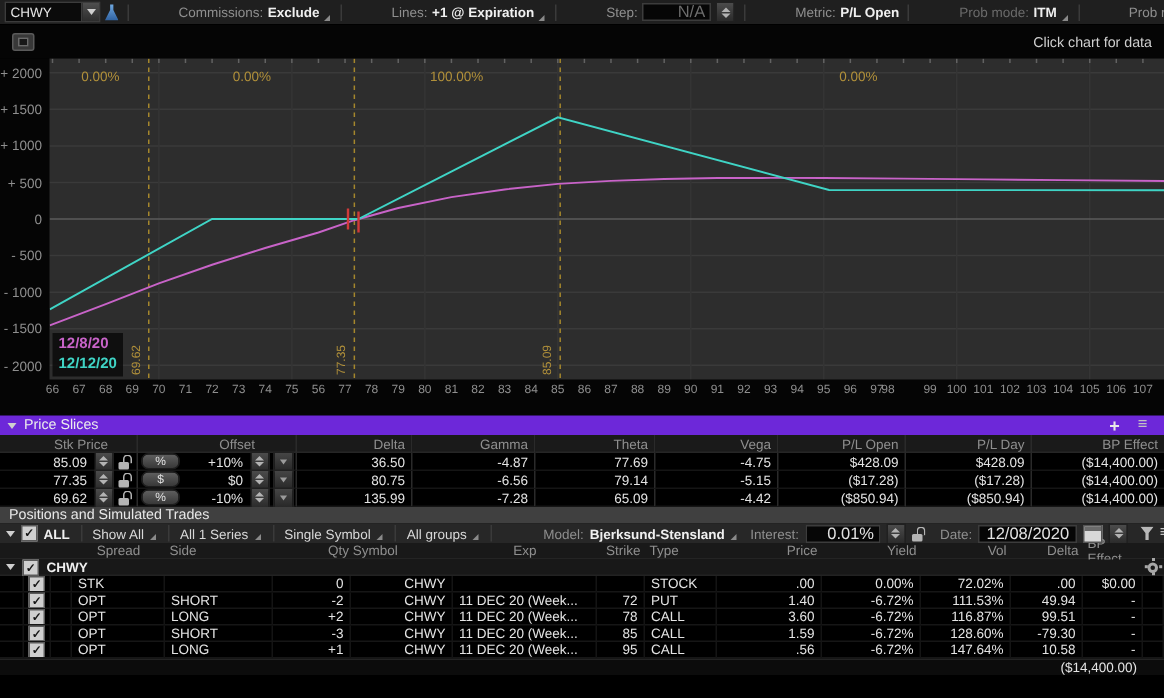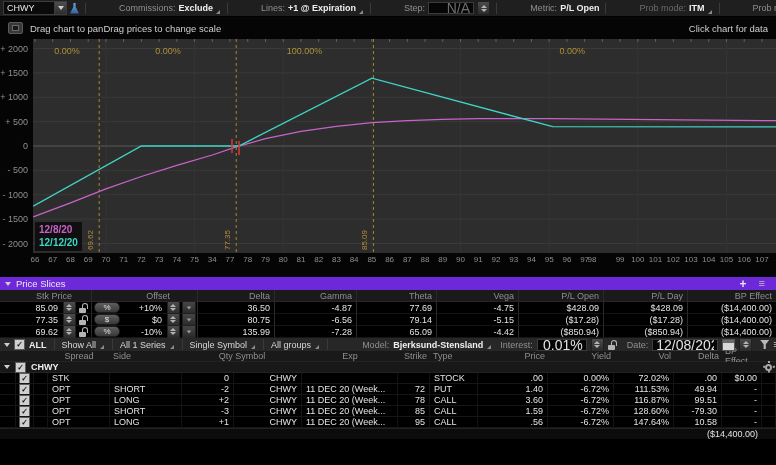--- a/index.html
+++ b/index.html
@@ -11,21 +11,21 @@
   .lbl{color:#8f8f8f;margin-left:27px;}
   .lbl.dim{color:#6b6b6b;}
   .val{color:#f0f0f0;font-weight:bold;}
   .sep{width:1px;height:11px;background:#3a3a3a;margin:0 3px;flex:none;}
   .corner{width:0;height:0;border-left:4px solid transparent;border-bottom:4px solid #8a8a8a;align-self:flex-end;margin:0 1px 2px 0;}
   .combo{display:flex;align-items:center;background:#0b0b0b;border:1px solid #3c3c3c;height:12px;width:62px;flex:none;}
   .combo .ctxt{flex:1;color:#e6e6e6;padding-left:3px;font-size:9px;}
   .cdd{width:11px;height:100%;background:linear-gradient(#4e4e4e,#2d2d2d);border-left:1px solid #3c3c3c;display:flex;align-items:center;justify-content:center;}
   .tri-dn{width:0;height:0;border-left:3.5px solid transparent;border-right:3.5px solid transparent;border-top:4.5px solid #cfcfcf;}
   .flask{width:9px;height:11px;background:linear-gradient(#6fa8e0,#2d5f9e);clip-path:polygon(38% 0,62% 0,62% 38%,100% 100%,0 100%,38% 38%);flex:none;}
-  .tbi{background:#060606;border:1px solid #3c3c3c;height:10px;font-size:14px;color:#e2e2e2;text-align:right;padding:0 3px;font-family:"Liberation Sans",sans-serif;}
+  .tbi{background:#060606;border:1px solid #3c3c3c;height:10px;font-size:11px;color:#e2e2e2;text-align:right;padding:0 3px;font-family:"Liberation Sans",sans-serif;}
   .tbi.dim{color:#6d6d6d;}
   .stepper{width:11px;height:12px;background:linear-gradient(#4b4b4b,#2b2b2b);border:1px solid #202020;display:flex;flex-direction:column;align-items:center;justify-content:center;gap:1px;flex:none;}
   .stepper i{display:block;width:0;height:0;border-left:3px solid transparent;border-right:3px solid transparent;}
   .stepper .u{border-bottom:3px solid #b3b3b3;}
   .stepper .d{border-top:3px solid #b3b3b3;}
   .ddbox{width:12px;height:12px;background:linear-gradient(#454545,#282828);border:1px solid #202020;display:flex;align-items:center;justify-content:center;flex:none;}
   .ddbox .tri-dn{border-top-color:#9a9a9a;transform:scale(.8);}
   .calendar{width:11px;height:10px;background:#d8d8d8;border:1px solid #555;position:relative;flex:none;}
   .calendar:before{content:"";position:absolute;left:0;right:0;top:0;height:3px;background:#6a6a6a;}
   .menu-ic{color:#c2c2c2;font-size:11px;line-height:11px;font-weight:bold;}
@@ -134,21 +134,20 @@
     <span class="sep"></span>
     <span class="lbl">Date:</span>
     <input class="tbi" style="width: 58px; text-align: center;" readonly="" value="12/08/2020">
 
     <span class="spacer"></span>
 
   </div>
 
   <div class="hintbar">
     <span class="cam"></span>
-    <span>Drag chart to panDrag prices to change scale</span>
     <span class="hint-right">Click chart for data</span>
   </div>
 
   <div class="chart">
     <div class="ylabels" id="ylabels">
         <div class="yt" style="top: 4.5px;">+ 2000</div>
         <div class="yt" style="top: 28.875px;">+ 1500</div>
         <div class="yt" style="top: 53.25px;">+ 1000</div>
         <div class="yt" style="top: 77.625px;">+ 500</div>
         <div class="yt" style="top: 102px;">0</div>
@@ -242,21 +241,21 @@
         <div class="xt" style="left: 2px;">66</div>
         <div class="xt" style="left: 19.73px;">67</div>
         <div class="xt" style="left: 37.46px;">68</div>
         <div class="xt" style="left: 55.19px;">69</div>
         <div class="xt" style="left: 72.92px;">70</div>
         <div class="xt" style="left: 90.65px;">71</div>
         <div class="xt" style="left: 108.38px;">72</div>
         <div class="xt" style="left: 126.11px;">73</div>
         <div class="xt" style="left: 143.84px;">74</div>
         <div class="xt" style="left: 161.57px;">75</div>
-        <div class="xt" style="left: 179.3px;">34</div>
+        <div class="xt" style="left: 179.3px;">56</div>
         <div class="xt" style="left: 197.03px;">77</div>
         <div class="xt" style="left: 214.76px;">78</div>
         <div class="xt" style="left: 232.49px;">79</div>
         <div class="xt" style="left: 250.22px;">80</div>
         <div class="xt" style="left: 267.95px;">81</div>
         <div class="xt" style="left: 285.68px;">82</div>
         <div class="xt" style="left: 303.41px;">83</div>
         <div class="xt" style="left: 321.14px;">84</div>
         <div class="xt" style="left: 338.87px;">85</div>
         <div class="xt" style="left: 356.6px;">86</div>
@@ -401,20 +400,21 @@
       </div>
     <div class="sc r vsep">135.99</div>
     <div class="sc r vsep">-7.28</div>
     <div class="sc r vsep">65.09</div>
     <div class="sc r vsep">-4.42</div>
     <div class="sc r vsep">($850.94)</div>
     <div class="sc r vsep">($850.94)</div>
     <div class="sc r">($14,400.00)</div>
   </div>
 
+  <div class="pos-title">Positions and Simulated Trades</div>
 
   <div class="filters">
     <span class="tri-dn"></span>
     <span class="cb">✓</span>
     <span class="val">ALL</span>
     <span class="sep"></span>
     <span style="color:#d8d8d8;width:72px">Show All</span>
     <span class="corner"></span>
     <span class="sep"></span>
     <span style="color:#d8d8d8">All 1 Series</span>

